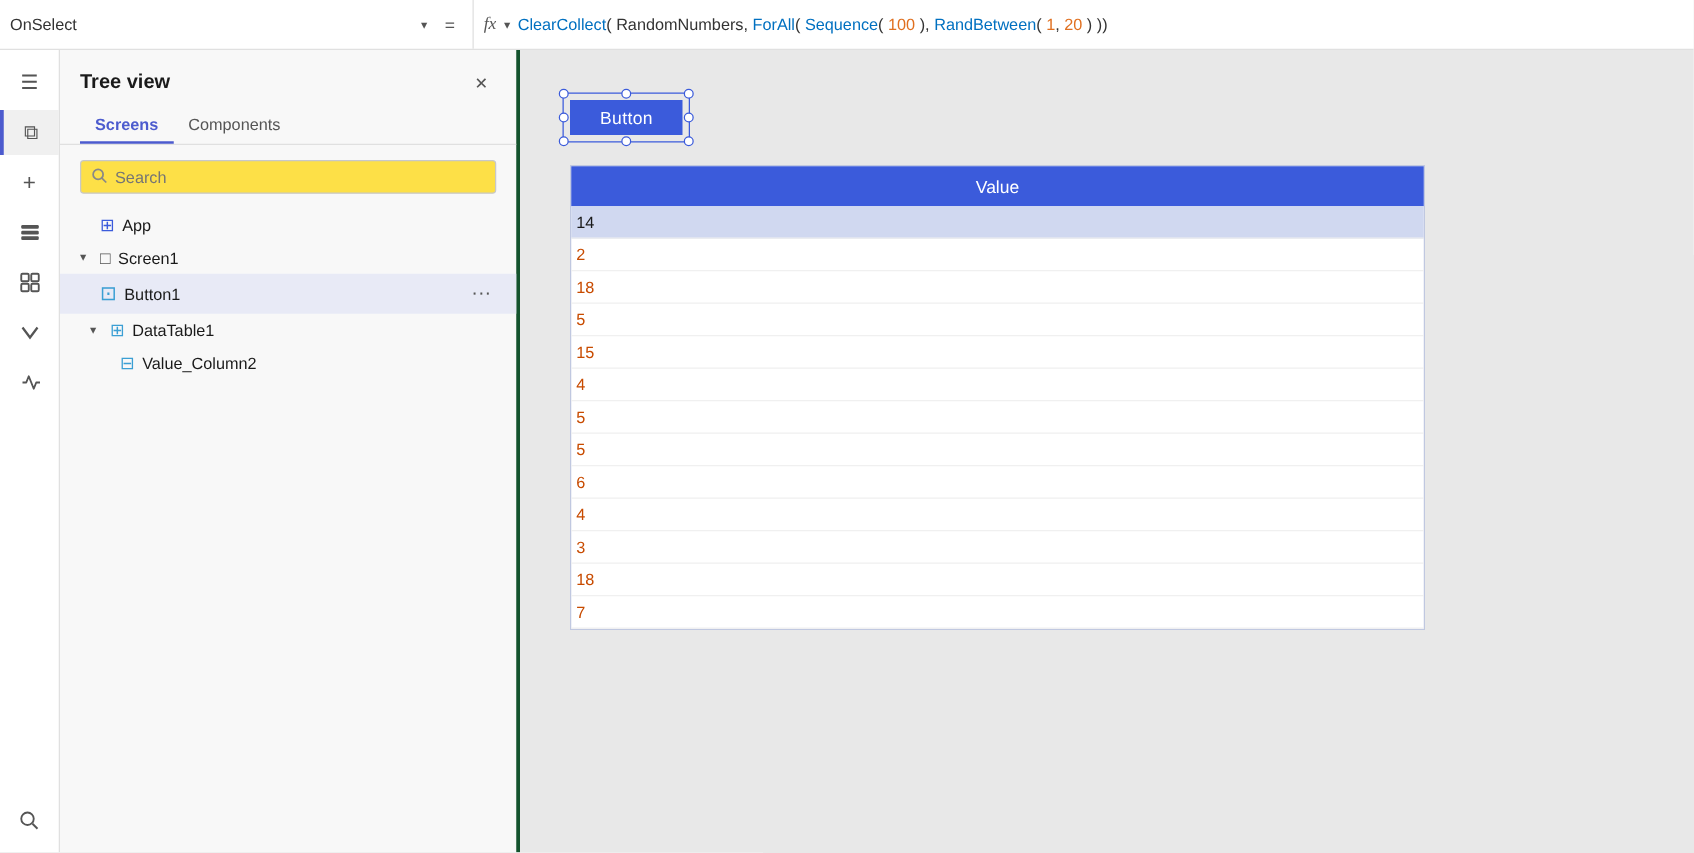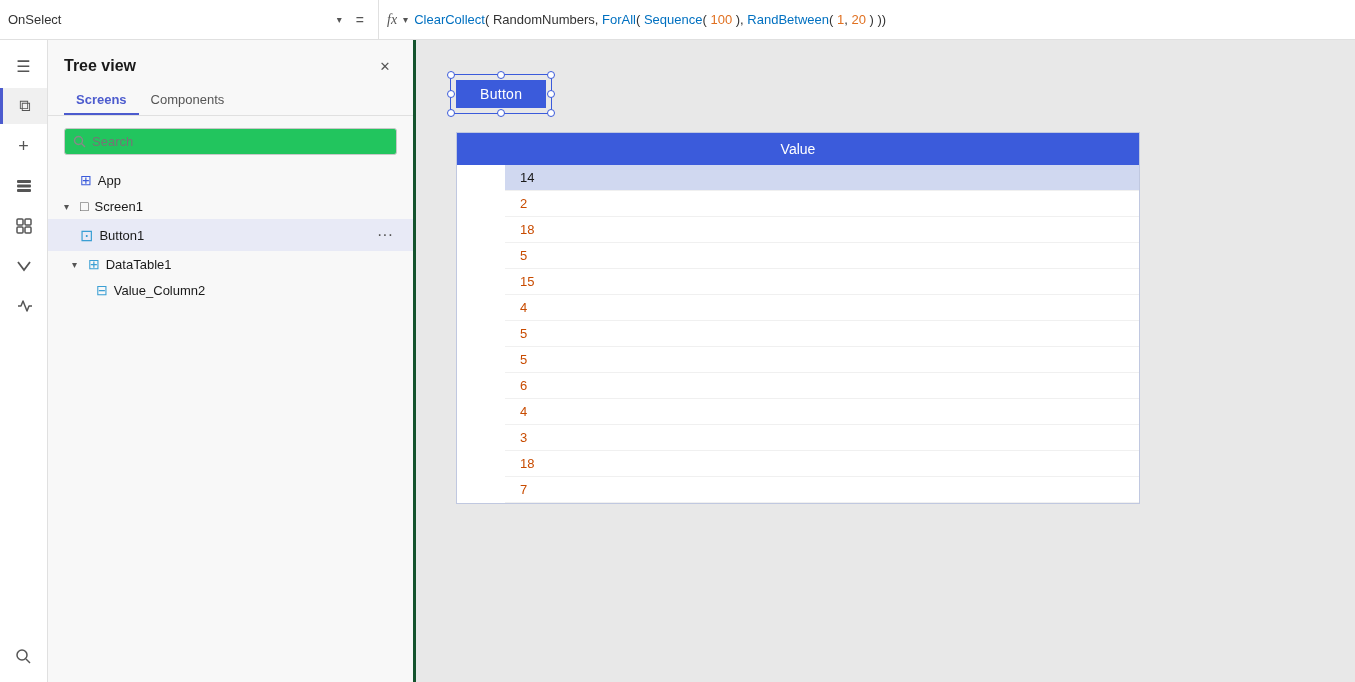--- a/index.html
+++ b/index.html
@@ -145,24 +145,24 @@
       border-bottom: 2px solid transparent;
     }
     .tree-tab.active {
       color: #4c5bce;
       border-bottom: 2px solid #4c5bce;
       font-weight: 600;
     }
     .search-box {
       margin: 12px 16px 8px;
       display: flex;
-      align-items: center;
+      align-items: flex-start;
       border: 1px solid #c8c8c8;
       border-radius: 3px;
-      background: #22c55e;
+      background: #fde047;
       padding: 5px 8px;
       gap: 6px;
     }
     .search-box input {
       border: none;
       outline: none;
       font-size: 13px;
       flex: 1;
       background: transparent;
       color: #333;
@@ -252,25 +252,24 @@
       border: 1px solid #c0c8e0;
     }
     .canvas-table-header {
       background: #3b5bdb;
       color: #fff;
       text-align: center;
       padding: 8px 12px;
       font-size: 14px;
     }
     .canvas-table-row {
-      padding: 5px 15px;
+      padding: 5px 4px;
       font-size: 13px;
       color: #1a1a1a;
       border-bottom: 1px solid #f0f0f0;
-      margin-left: 48px;
     }
     .canvas-table-row.highlighted {
       background: #d0d8f0;
     }
     .canvas-table-row .row-val { color: #c84b00; }
   </style>
 </head>
 <body>
 
 <div class="top-bar">

